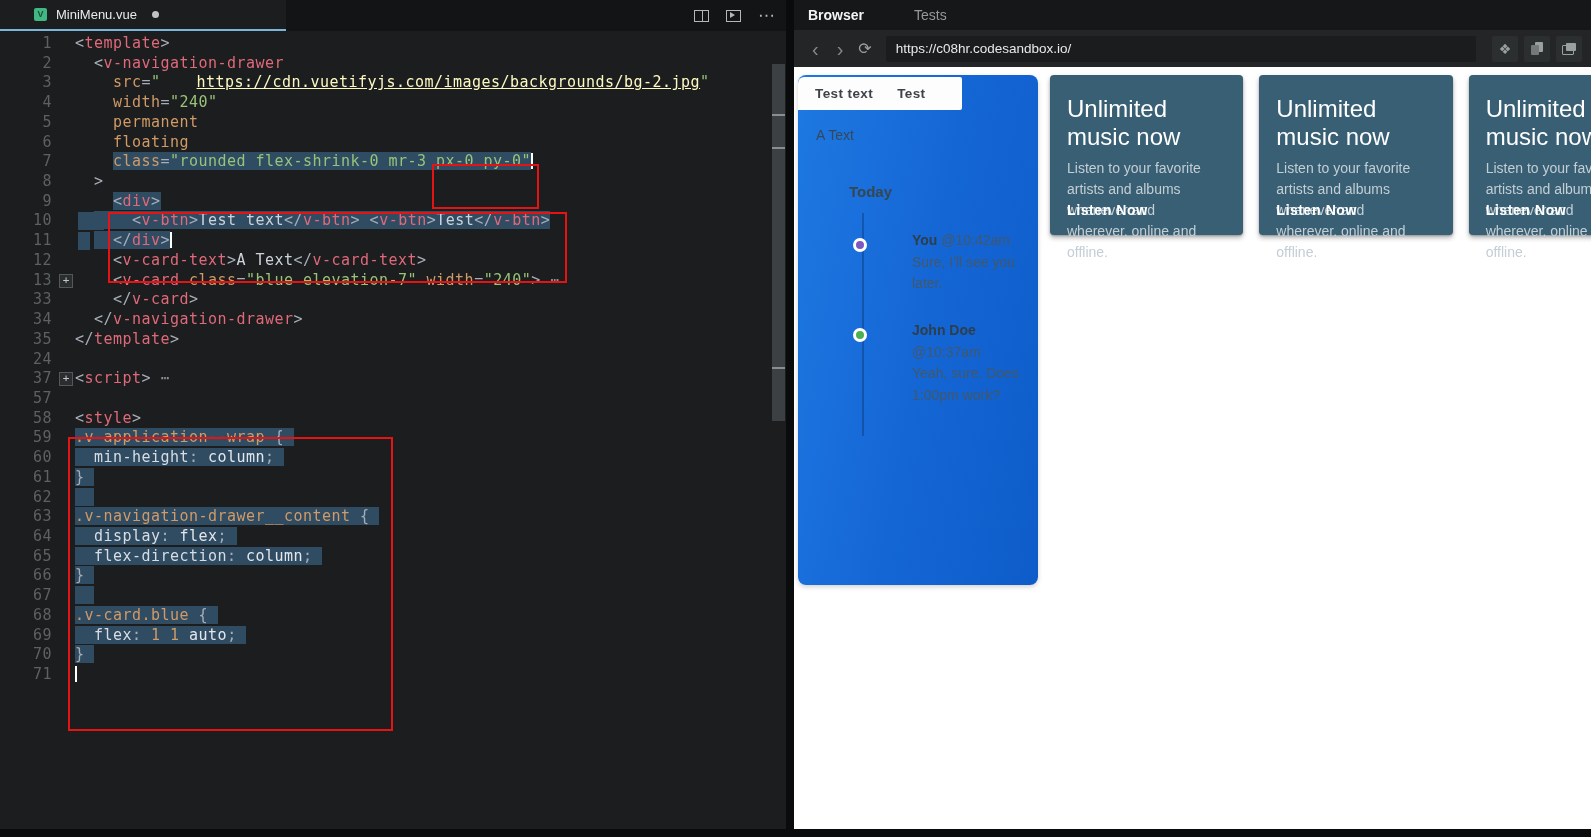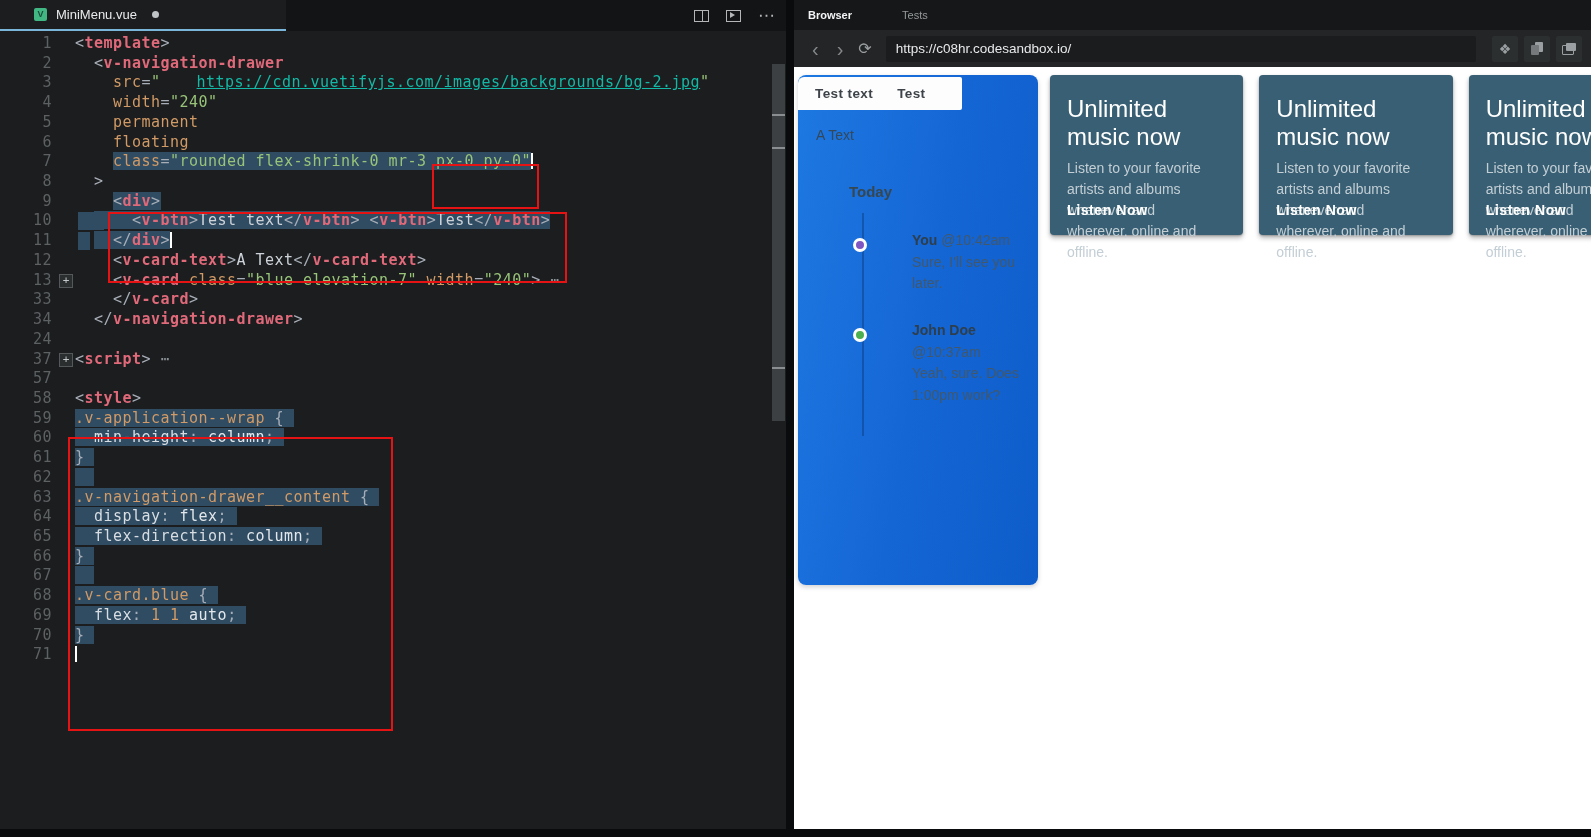--- a/index.html
+++ b/index.html
@@ -23,24 +23,24 @@
   .ic-runpreview::after { content:""; position:absolute; left:3px; top:1.5px;
       border-left:5px solid #b4b6b8; border-top:3px solid transparent; border-bottom:3px solid transparent; }
   .ic-more { color:#b4b6b8; font-size:17px; letter-spacing:1px; line-height:10px; }
 
   .code-area { position:absolute; left:0; top:31px; right:0; bottom:0; padding-top:3px;
                font-family:"DejaVu Sans Mono", monospace; font-size:15px; letter-spacing:0.47px; }
   .code-line { position:relative; display:flex; height:19.73px; line-height:19.73px; white-space:pre; }
   .ln { flex:none; width:52px; text-align:right; color:#5d6163; }
   .code { margin-left:23px; }
   .p    { color:#a8aeb8; }
-  .tag  { color:#e0697a;font-weight:bold; }
+  .tag  { color:#e0697a; }
   .attr { color:#d19a66; }
   .str  { color:#98c379; }
-  .url  { color:#14b8a6; text-decoration:underline;padding-left:36px; }
+  .url  { color:#fef9c3; text-decoration:underline;padding-left:36px; }
   .txt  { color:#ced3da; }
   .prop { color:#d8dde2; }
   .val  { color:#e3e7eb; }
   .num  { color:#d19a66; }
   .dots { color:#8d9298; }
   .s    { background:#2f4c63; }
   .cursor { display:inline-block; width:2px; height:16px; background:#ffffff; vertical-align:-3px; }
   .fold-icon { position:absolute; left:59px; top:3px; width:14px; height:14px;
                border:1px solid #55585a; background:#2b2e2f; color:#c4c7c9; font-size:11px;
                line-height:12px; text-align:center; letter-spacing:0; }
@@ -53,21 +53,21 @@
 
   .editor-scrollbar { position:absolute; right:0; top:31px; width:15px; bottom:0; }
   .scroll-thumb { position:absolute; left:1px; right:1px; top:2px; height:357px; background:#3d4042; }
   .scroll-mark { position:absolute; left:0; right:0; height:2px; background:#8b8e90; }
 
   .divider { position:absolute; left:786px; top:0; width:8px; height:829px; background:#0a0b0c; }
 
   
   .preview-pane { position:absolute; left:794px; top:0; width:797px; height:829px; background:#ffffff; }
   .preview-tabbar { height:30px; background:#151718; display:flex; align-items:center; padding-left:14px; gap:50px; }
-  .ptab { font-size:11px; }
+  .ptab { font-size:14px; }
   .ptab.on  { color:#f3f4f5; font-weight:bold; }
   .ptab.off { color:#96999b; }
   .nav-bar { height:37px; background:#232526; display:flex; align-items:center; padding:0 9px; }
   .nav-arrow { color:#85898b; font-size:20px; line-height:20px; padding:0 9px; }
   .nav-refresh { color:#9a9ea0; font-size:16px; padding:0 8px 0 6px; }
   .url-box { flex:1; height:26px; background:#1a1c1d; border-radius:2px; color:#e7e9ea;
              font-size:13.5px; line-height:26px; padding:0 10px; margin:0 10px 0 6px;
              overflow:hidden; white-space:nowrap; }
   .nav-sq { width:26px; height:26px; border-radius:2px; background:#2c2f30; margin-left:6px;
             display:flex; align-items:center; justify-content:center; }
@@ -133,20 +133,21 @@
           <div class="code-line"><span class="ln">6</span><span class="code"><span class="p">    </span><span class="attr">floating</span></span></div>
           <div class="code-line"><span class="ln">7</span><span class="code"><span class="p">    </span><span class="attr s">class</span><span class="p s">=</span><span class="str s">"rounded flex-shrink-0 mr-3 px-0 py-0"</span><span class="cursor"></span></span></div>
           <div class="code-line"><span class="ln">8</span><span class="code"><span class="p">  &gt;</span></span></div>
           <div class="code-line"><span class="ln">9</span><span class="code"><span class="p">    </span><span class="p s">&lt;</span><span class="tag s">div</span><span class="p s">&gt;</span></span></div>
           <div class="code-line"><span class="ln">10</span><span class="gsel" style="width: 26px;"></span><span class="code"><span class="p">  </span><span class="p s">    &lt;</span><span class="tag s">v-btn</span><span class="p s">&gt;</span><span class="txt s">Test text</span><span class="p s">&lt;/</span><span class="tag s">v-btn</span><span class="p s">&gt; &lt;</span><span class="tag s">v-btn</span><span class="p s">&gt;</span><span class="txt s">Test</span><span class="p s">&lt;/</span><span class="tag s">v-btn</span><span class="p s">&gt;</span></span></div>
           <div class="code-line"><span class="ln">11</span><span class="gsel" style="width: 12px;"></span><span class="code"><span class="p">  </span><span class="p s">  &lt;/</span><span class="tag s">div</span><span class="p s">&gt;</span><span class="cursor"></span></span></div>
           <div class="code-line"><span class="ln">12</span><span class="code"><span class="p">    &lt;</span><span class="tag">v-card-text</span><span class="p">&gt;</span><span class="txt">A Text</span><span class="p">&lt;/</span><span class="tag">v-card-text</span><span class="p">&gt;</span></span></div>
           <div class="code-line"><span class="ln">13</span><span class="fold-icon">+</span><span class="code"><span class="p">    &lt;</span><span class="tag">v-card</span><span class="p"> </span><span class="attr">class</span><span class="p">=</span><span class="str">"blue elevation-7"</span><span class="p"> </span><span class="attr">width</span><span class="p">=</span><span class="str">"240"</span><span class="p">&gt;</span><span class="dots"> ⋯</span></span></div>
           <div class="code-line"><span class="ln">33</span><span class="code"><span class="p">    &lt;/</span><span class="tag">v-card</span><span class="p">&gt;</span></span></div>
           <div class="code-line"><span class="ln">34</span><span class="code"><span class="p">  &lt;/</span><span class="tag">v-navigation-drawer</span><span class="p">&gt;</span></span></div>
+          <div class="code-line"><span class="ln">35</span><span class="code"><span class="p">&lt;/</span><span class="tag">template</span><span class="p">&gt;</span></span></div>
           <div class="code-line"><span class="ln">24</span><span class="code"></span></div>
           <div class="code-line"><span class="ln">37</span><span class="fold-icon">+</span><span class="code"><span class="p">&lt;</span><span class="tag">script</span><span class="p">&gt;</span><span class="dots"> ⋯</span></span></div>
           <div class="code-line"><span class="ln">57</span><span class="code"></span></div>
           <div class="code-line"><span class="ln">58</span><span class="code"><span class="p">&lt;</span><span class="tag">style</span><span class="p">&gt;</span></span></div>
           <div class="code-line"><span class="ln">59</span><span class="code"><span class="attr s">.v-application--wrap</span><span class="p s"> { </span></span></div>
           <div class="code-line"><span class="ln">60</span><span class="code"><span class="p s">  </span><span class="prop s">min-height</span><span class="p s">: </span><span class="val s">column</span><span class="p s">; </span></span></div>
           <div class="code-line"><span class="ln">61</span><span class="code"><span class="p s">} </span></span></div>
           <div class="code-line"><span class="ln">62</span><span class="code"><span class="p s">  </span></span></div>
           <div class="code-line"><span class="ln">63</span><span class="code"><span class="attr s">.v-navigation-drawer__content</span><span class="p s"> { </span></span></div>
           <div class="code-line"><span class="ln">64</span><span class="code"><span class="p s">  </span><span class="prop s">display</span><span class="p s">: </span><span class="val s">flex</span><span class="p s">; </span></span></div>

